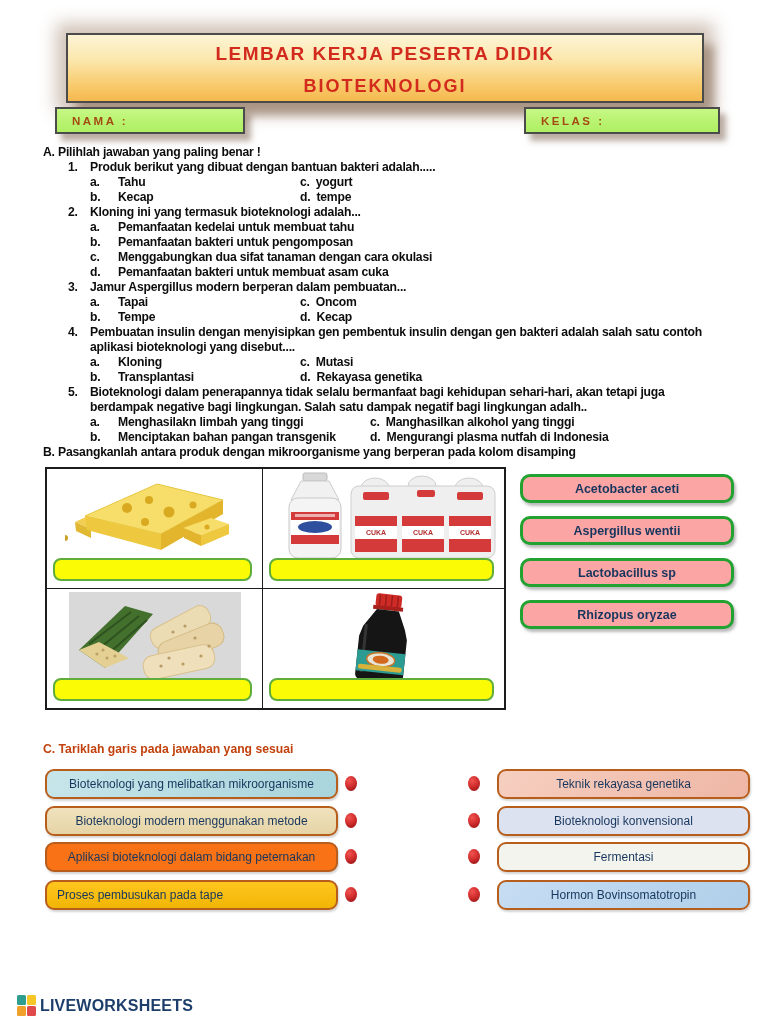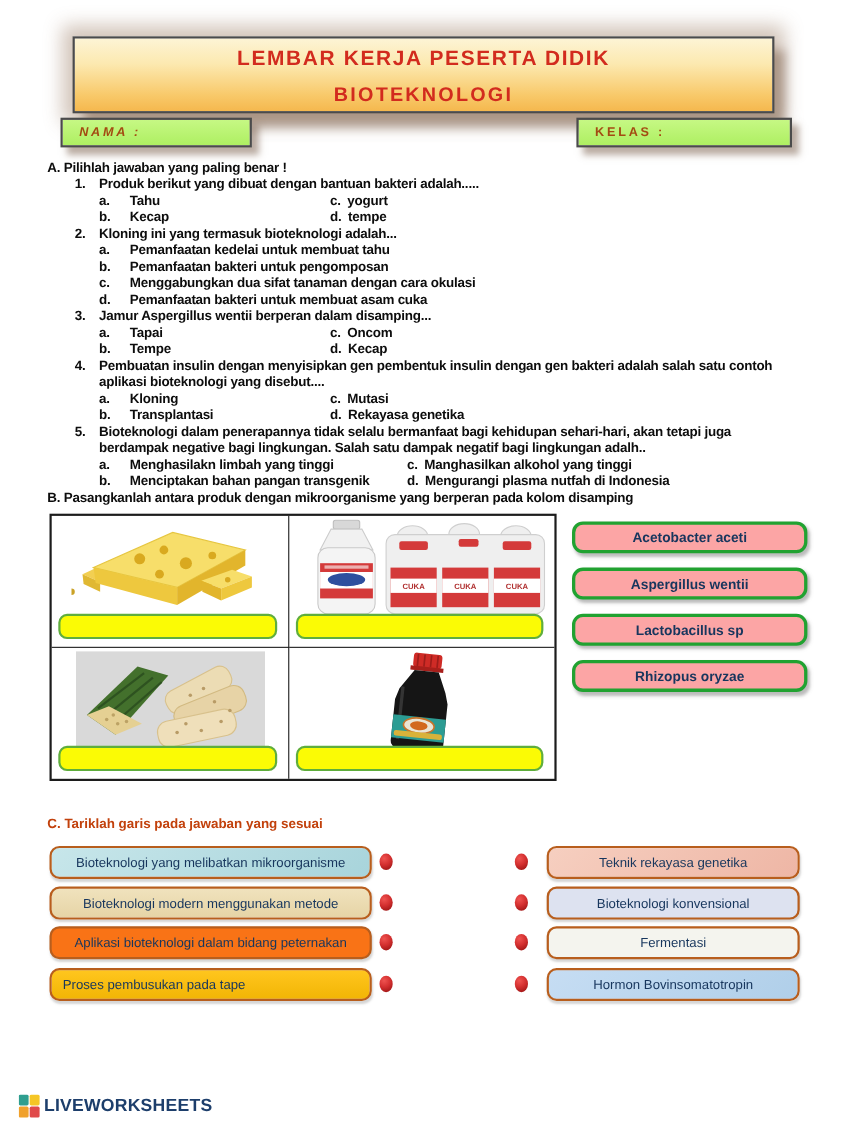--- a/index.html
+++ b/index.html
@@ -10,21 +10,21 @@
   .hdr { position:absolute; left:66px; top:33px; width:638px; height:70px;
          border:2px solid #4b4b4b; text-align:center;
          background:linear-gradient(180deg,#fdf4d5 0%,#fce9b0 35%,#f8c96a 78%,#f5b84e 100%);
          box-shadow:0 0 16px 10px rgba(155,125,100,.45), 10px 12px 9px rgba(120,92,72,.55); }
   .hdr .t1 { margin-top:8px; font-size:19px; font-weight:bold; color:#d22b1e; letter-spacing:1.5px; }
   .hdr .t2 { margin-top:11px; font-size:18px; font-weight:bold; color:#d22b1e; letter-spacing:2px; }
 
   .idbar { position:absolute; height:27px; border:2px solid #4b4b4b;
            background:linear-gradient(180deg,#c6f884,#aeef62);
            box-shadow:6px 7px 6px rgba(120,92,72,.5); display:flex; align-items:center; }
-  #nama  { left:55px;  top:107px; width:174px;font-style:italic; }
+  #nama  { left:55px;  top:107px; width:190px; }
   #kelas { left:524px; top:107px; width:196px; }
   .idbar span { padding-left:15px; font-size:11.5px; font-weight:bold; color:#a34b12; letter-spacing:2.5px; }
 
   
   .secA { position:absolute; left:43px; top:145px; width:715px;
           font-size:12.2px; font-weight:bold; color:#0d0d0d; letter-spacing:-0.2px; }
   .ln   { position:relative; height:15px; line-height:15px; white-space:nowrap; }
   .q    { display:flex; padding-left:25px; }
   .qnum { width:22px; flex:none; }
   .cont { padding-left:47px; }
@@ -51,21 +51,21 @@
              display:flex; align-items:center; justify-content:center;
              font-size:12.5px; font-weight:bold; color:#17365d;text-align:right; }
 
   
   .secC-head { position:absolute; left:43px; top:742px; font-size:12.2px; font-weight:bold; color:#c2410c; }
   .cbox { position:absolute; height:30px; border:2px solid #b85e1d; border-radius:9px;
           display:flex; align-items:center; justify-content:center;
           font-size:12px; font-weight:normal; color:#17365d;
           box-shadow:1px 2px 2px rgba(150,150,150,.4); }
   .cL { left:45px;  width:293px; }
-  .cR { left:497px; width:230px; }
+  .cR { left:497px; width:253px; }
   .rt0 { top:769px; } .rt1 { top:806px; } .rt2 { top:842px; } .rt3 { top:880px; }
   .cl0 { background:linear-gradient(135deg,#c7e6ea,#a8d4db); }
   .cl1 { background:linear-gradient(180deg,#f0e2bd,#e6d4a6); }
   .cl2 { background:#f97316; }
   .cl3 { background:linear-gradient(180deg,#ffc61e,#f2b505); justify-content:flex-start; padding-left:10px; }
   .cr0 { background:linear-gradient(135deg,#f6cfc0,#eeb6a5); }
   .cr1 { background:#dde2f0; }
   .cr2 { background:#f4f4ee; }
   .cr3 { background:linear-gradient(135deg,#c6ddf3,#b0cfe9); }
 
@@ -133,21 +133,21 @@
     <span class="olet">c.</span>
     <span>Menggabungkan dua sifat tanaman dengan cara okulasi</span>
   </div>
   <div class="ln opt">
     <span class="olet">d.</span>
     <span>Pemanfaatan bakteri untuk membuat asam cuka</span>
   </div>
 
   <div class="ln q">
     <span class="qnum">3.</span>
-    <span>Jamur Aspergillus wentii berperan dalam disamping...</span>
+    <span>Jamur Aspergillus modern berperan dalam pembuatan...</span>
   </div>
   <div class="ln opt">
     <span class="olet">a.</span>
     <span>Tapai</span>
     <span class="col2">
         <span class="olet2">c.</span>
         <span>Oncom</span>
       </span>
   </div>
   <div class="ln opt">

